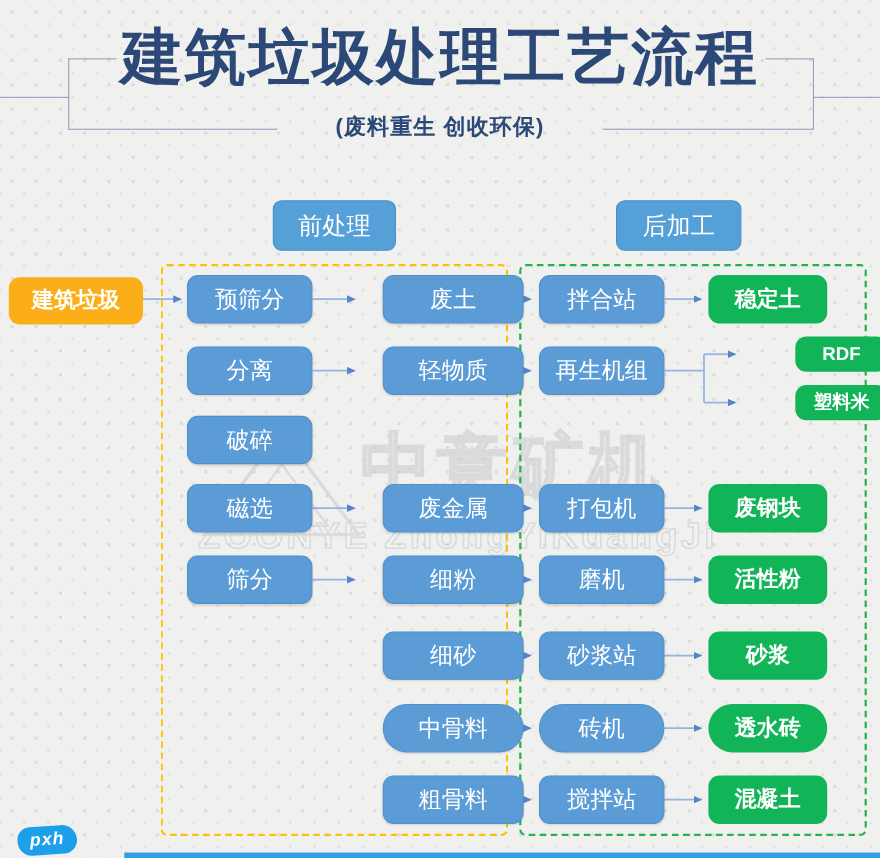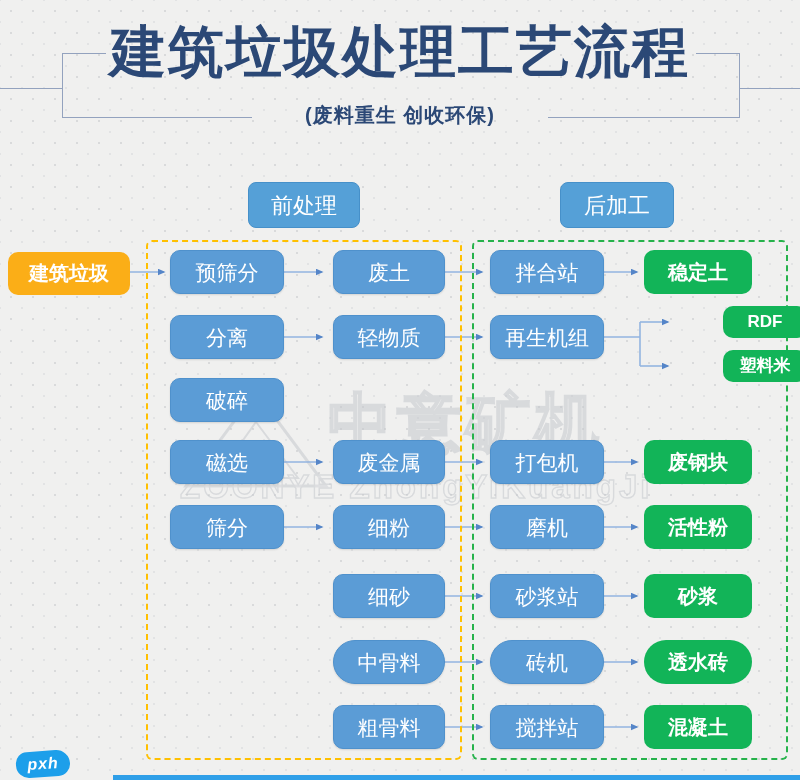--- a/index.html
+++ b/index.html
@@ -42,21 +42,21 @@
     text-align:center;
   }
   
   .box{
     position:absolute;height:44px;line-height:44px;text-align:center;color:#fff;
     border-radius:10px;font-size:21px;box-sizing:border-box;
   }
   .blue{background:#5b9cd6;border:1px solid #4f91cc;box-shadow:0 1px 2px rgba(0,0,0,0.12);}
   .green{background:#12b458;font-weight:bold;font-size:20px;}
   .c1{left:170px;width:114px;}
-  .c2{left:333px;width:112px;}
+  .c2{left:348px;width:128px;}
   .c3{left:490px;width:114px;}
   .c4{left:644px;width:108px;}
   .c4s{left:676px;width:84px;font-size:17px;margin-left:47px;}
   .r1{top:250px;} .r2{top:315px;} .r3{top:378px;} .r4{top:440px;}
   .r5{top:505px;} .r6{top:574px;} .r7{top:640px;border-radius:22px;} .r8{top:705px;}
   .rrdf{top:306px;height:32px;line-height:32px;}
   .rpla{top:350px;height:32px;line-height:32px;}
   
   .arrows{position:absolute;left:0;top:0;}
   

